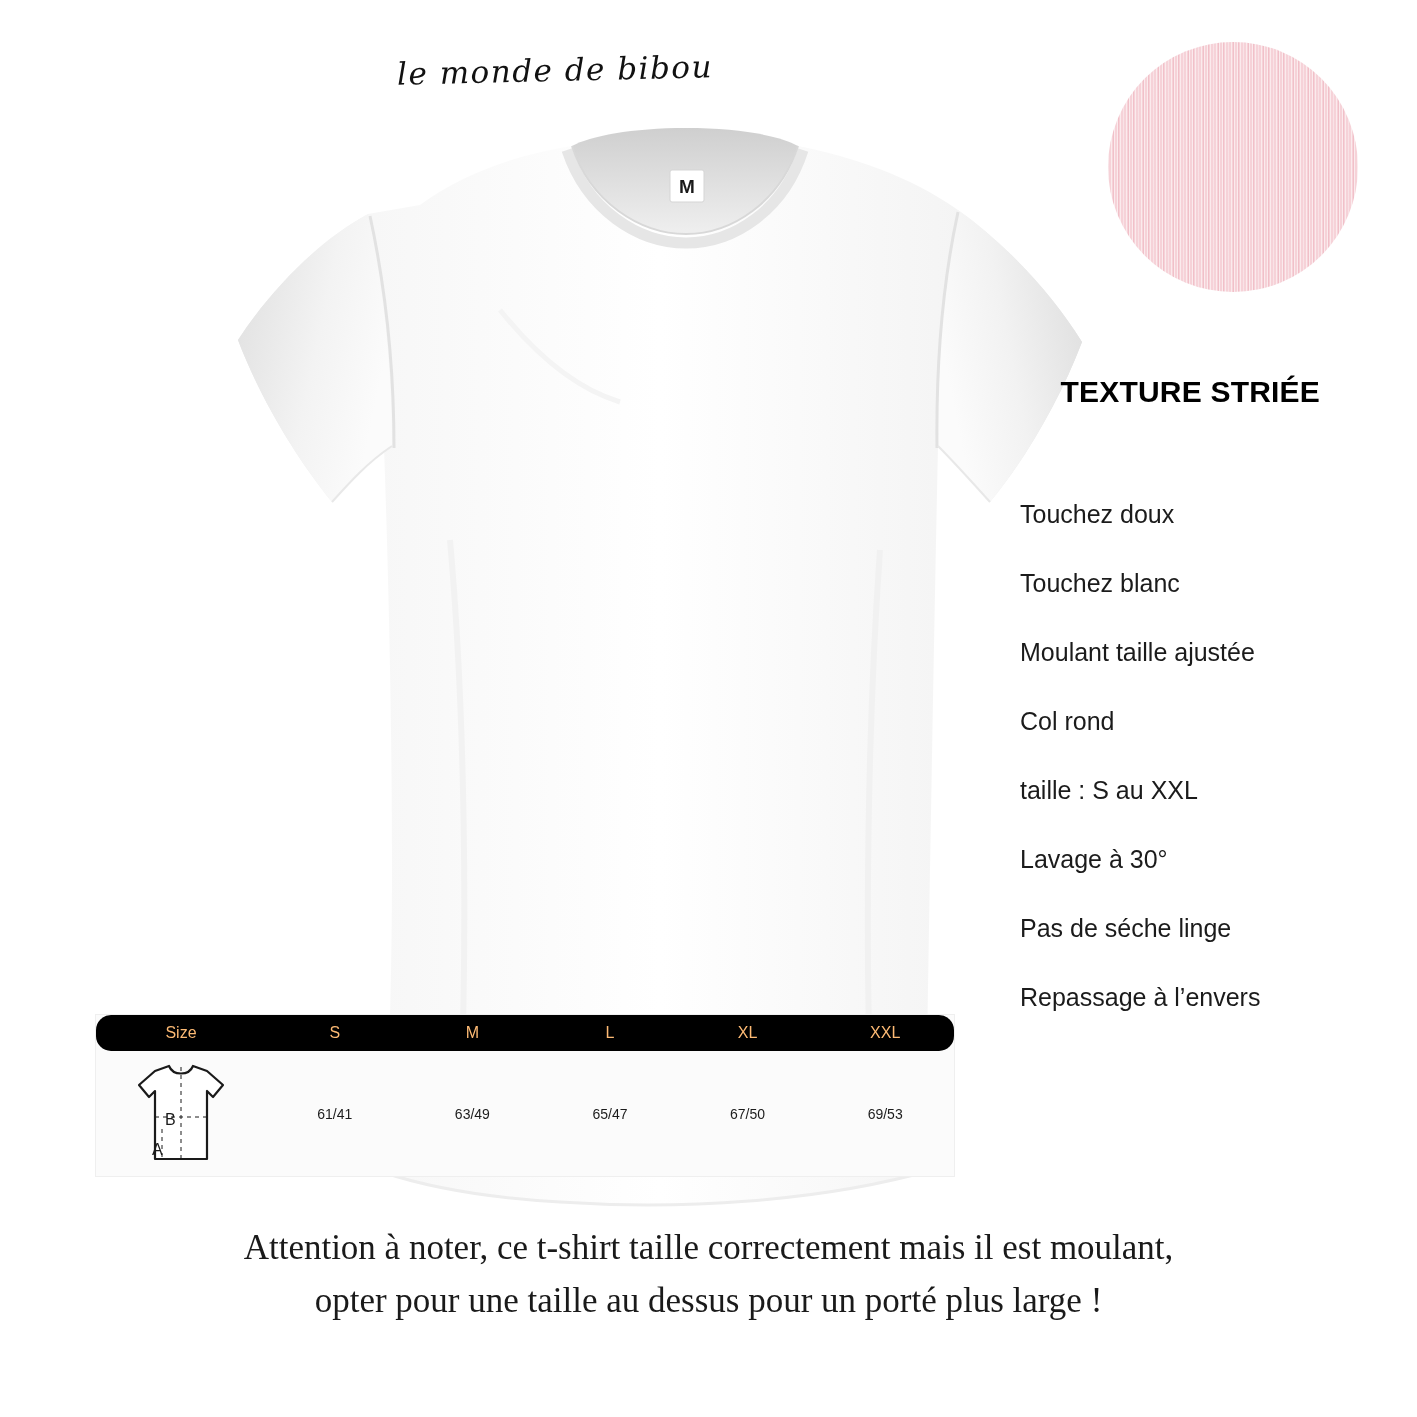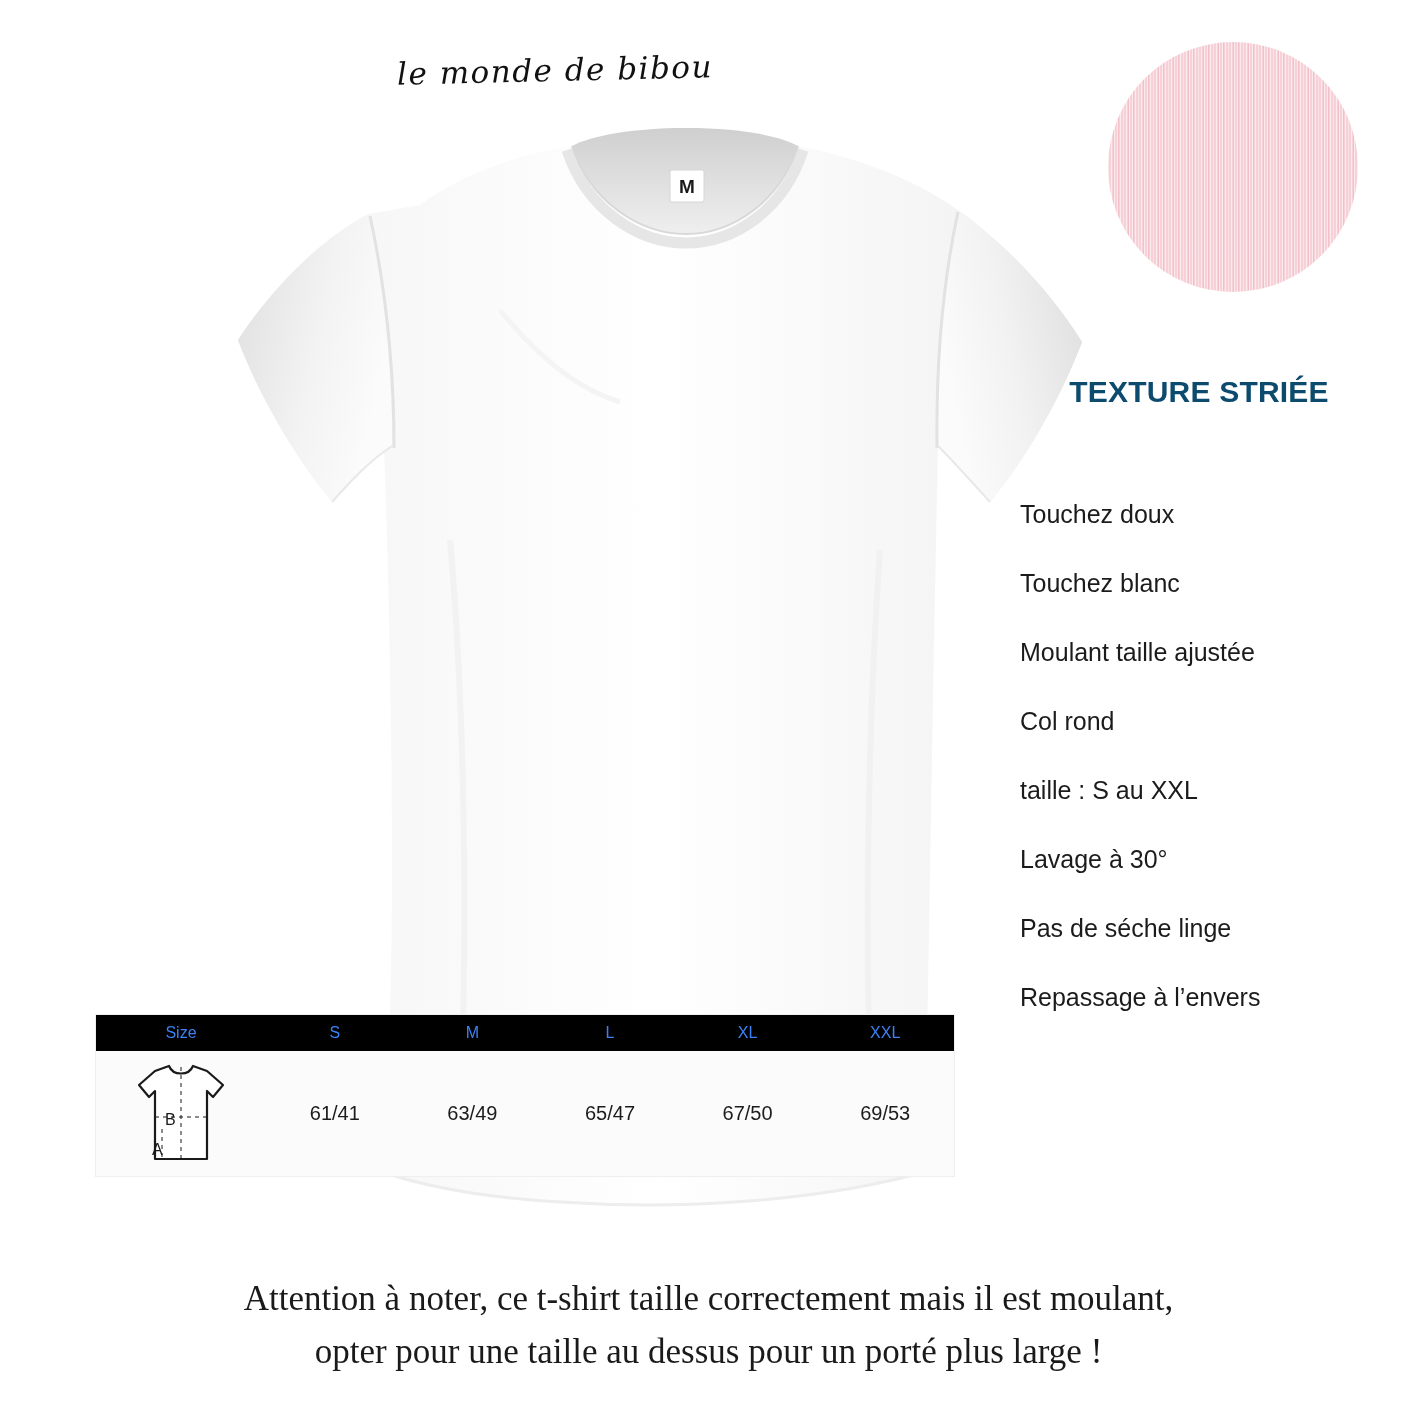--- a/index.html
+++ b/index.html
@@ -45,45 +45,46 @@
     position: absolute;
     left: 96px;
     top: 1015px;
     width: 858px;
     background: #fbfbfb;
     box-shadow: 0 0 0 1px #efefef;
   }
   .sc-head {
     display: flex;
     background: #000000;
-    color: #3b82f6;
+    color: #fdba74;
     font-size: 16px;
     height: 36px;
     align-items: center;
+    border-radius: 15px;
   }
   .sc-head > div, .sc-body .sc-cell {
     text-align: center;
   }
   .sc-head .c0 { width: 170px; }
   .sc-head .cx { width: 137.6px; }
   .sc-body {
     display: flex;
     align-items: center;
     height: 125px;
     background: #fbfbfb;
   }
   .sc-body .c0 {
     width: 170px;
     display: flex;
     align-items: center;
     justify-content: center;
   }
   .sc-body .cx {
     width: 137.6px;
-    font-size: 20px;
+    font-size: 14px;
     color: #1c1c1c;
     text-align: center;
   }
   .tee-icon { display: block; }
 
   
   .swatch {
     position: absolute;
     left: 1108px;
     top: 42px;
@@ -98,27 +99,27 @@
         rgba(246,200,210,0.0) 1px,
         rgba(246,200,210,0.0) 3px),
       repeating-linear-gradient(90deg,
         rgba(229,150,165,0.30) 0px,
         rgba(229,150,165,0.30) 1px,
         rgba(255,255,255,0) 1px,
         rgba(255,255,255,0) 5px);
   }
   .texture-title {
     position: absolute;
-    left: 1029px;
+    left: 980px;
     top: 375px;
     width: 340px;
-    text-align: center;
+    text-align: right;
     font-size: 30px;
     font-weight: 700;
-    color: #0c4a6e;
+    color: #000000;
     letter-spacing: 0.2px;
   }
   .features {
     position: absolute;
     left: 1020px;
     top: 480px;
     width: 380px;
     text-align: left;
   }
   .features li {
@@ -127,21 +128,21 @@
     color: #1b1b1b;
     line-height: 69px;
     white-space: nowrap;
   }
   .features ul { margin: 0; padding: 0; }
 
   
   .note {
     position: absolute;
     left: 40px;
-    top: 1272px;
+    top: 1221px;
     width: 1337px;
     text-align: center;
     font-family: "Liberation Serif", serif;
     font-size: 35px;
     line-height: 53px;
     color: #1a1a1a;
   }
 </style>
 </head>
 <body>

